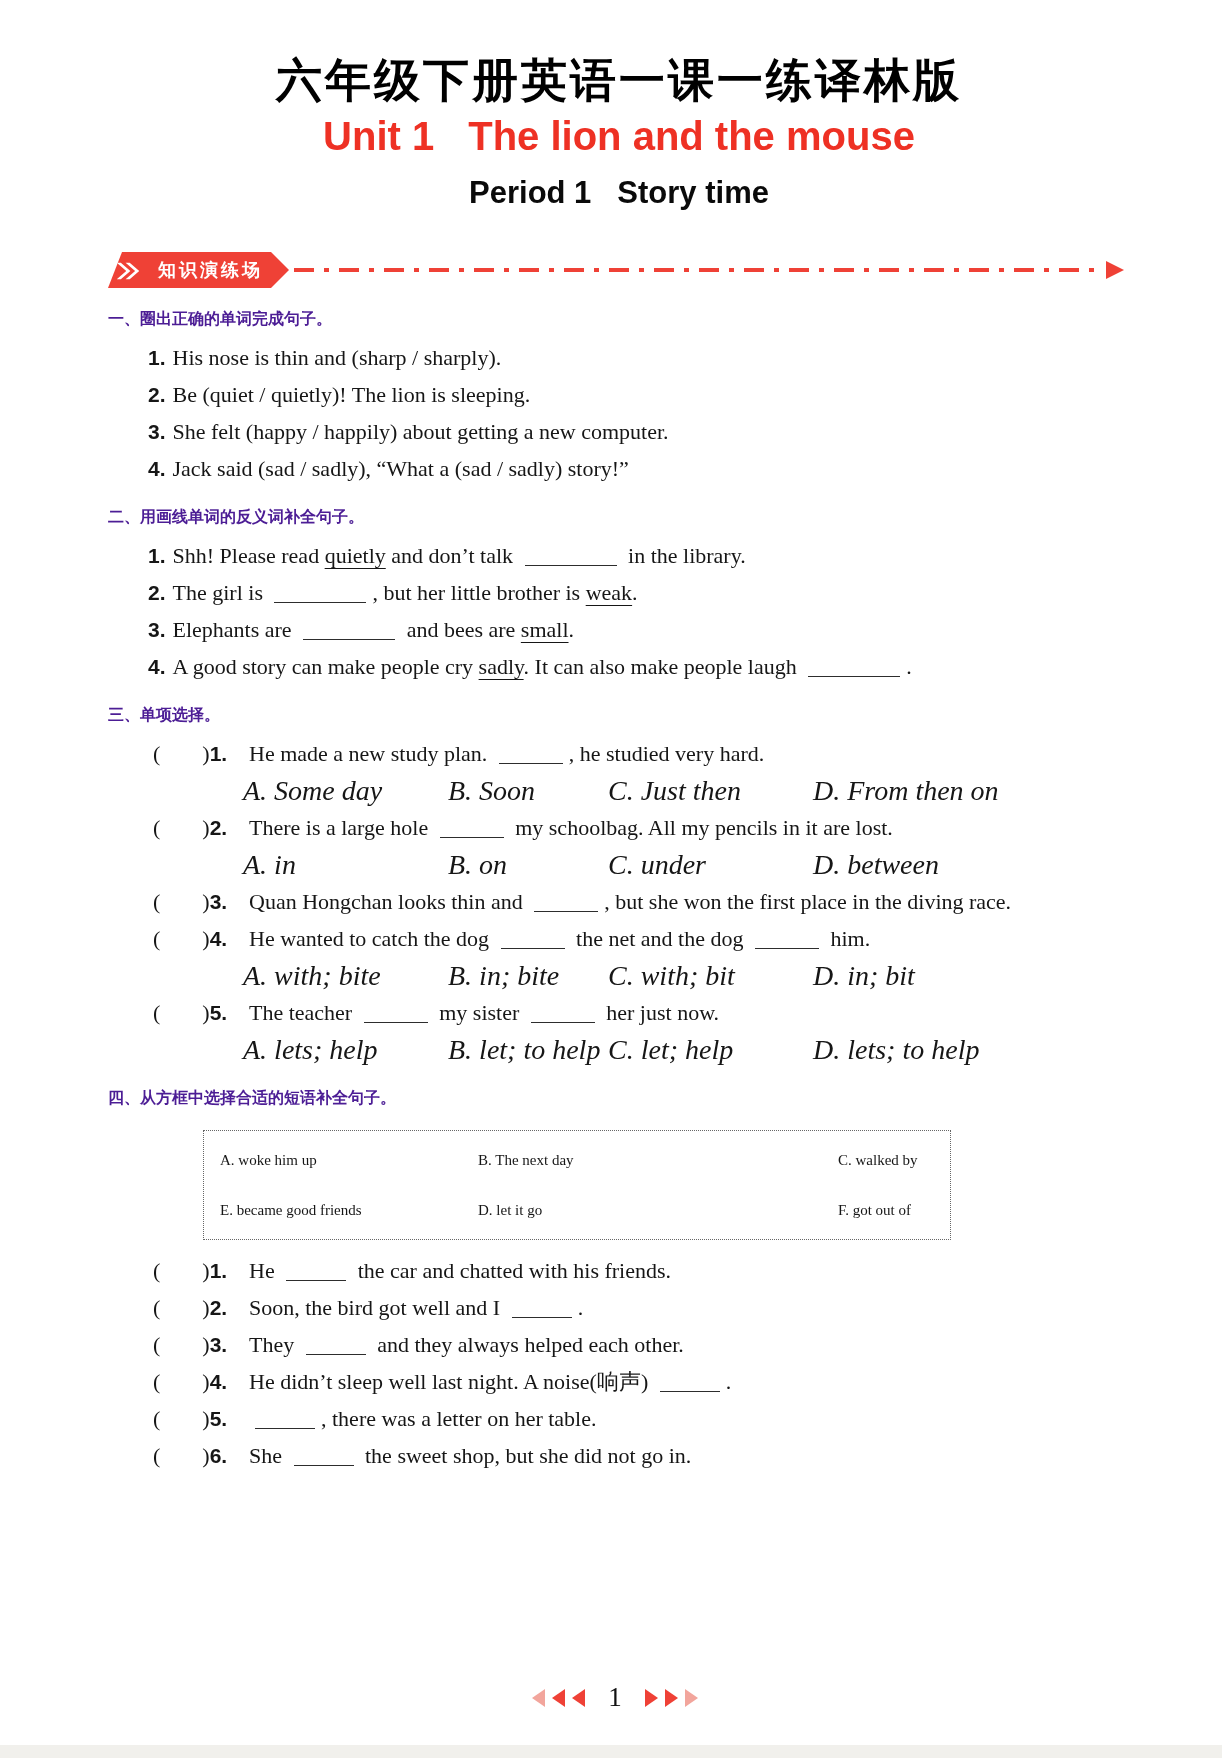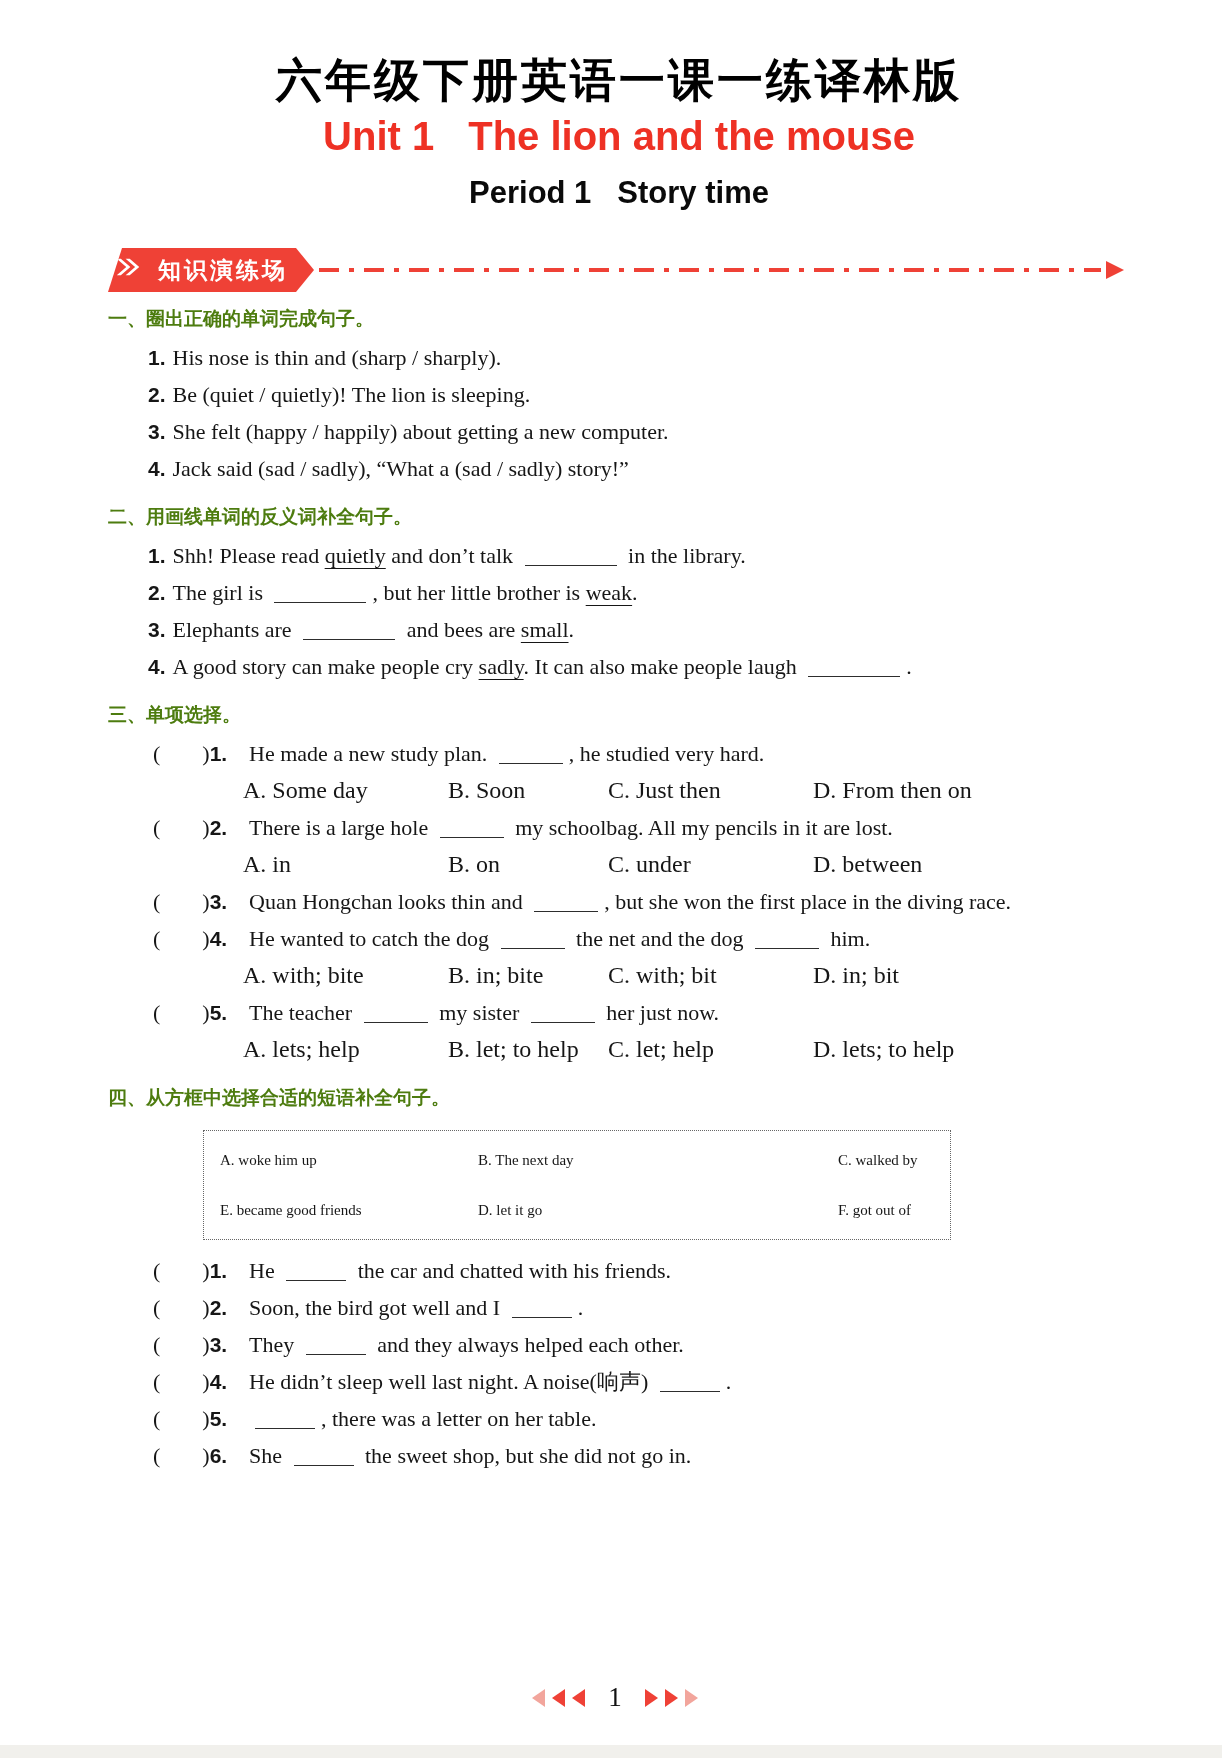--- a/index.html
+++ b/index.html
@@ -27,57 +27,57 @@
   .period-line{
     margin-top:16px;text-align:center;
     font-family:"Liberation Sans","DejaVu Sans",sans-serif;font-weight:700;
     font-size:31px;color:#0a0a0a;
   }
   .wide-gap{display:inline-block;width:34px;}
   .mid-gap{display:inline-block;width:26px;}
   
   .banner{display:flex;align-items:center;margin:40px 106px 0 100px;height:38px;}
   .badge{
-    position:relative;height:44px;display:flex;align-items:center;
+    position:relative;height:36px;display:flex;align-items:center;
     background:var(--banner-red);color:#fff;
     font-family:Liberation Mono, monospace;font-weight:700;
-    font-size:23px;letter-spacing:3px;
+    font-size:18px;letter-spacing:3px;
     padding:0 26px 0 50px;
     clip-path:polygon(14px 0,calc(100% - 18px) 0,100% 50%,calc(100% - 18px) 100%,0 100%);
   }
   .dart{position:absolute;left:6px;top:4px;width:30px;height:30px;}
   .dashline{
     flex:1;height:4px;margin:0 5px;
     background:repeating-linear-gradient(90deg,
       var(--banner-red) 0 20px, transparent 20px 30px,
       var(--banner-red) 30px 35px, transparent 35px 45px);
   }
   .arrowhead{width:0;height:0;border-top:9px solid transparent;border-bottom:9px solid transparent;border-left:18px solid var(--banner-red);}
   
   .content{margin:0 90px 0 100px;}
   .sec-h{
     margin-top:10px;line-height:40px;
     font-family:"Liberation Sans","DejaVu Sans",sans-serif;font-weight:700;
-    font-size:19px;color:#4d7c0f;
+    font-size:16px;color:#4c1d95;
   }
   .item{padding-left:40px;font-size:22px;line-height:37px;}
   .inum{font-family:"Liberation Sans","DejaVu Sans",sans-serif;font-weight:700;font-size:21px;margin-right:7px;}
   .blank{display:inline-block;border-bottom:1.6px solid #2d2d2d;height:19px;vertical-align:-3px;margin:0 6px;}
   .s2 .blank{width:92px;}
   .s3 .blank{width:64px;}
   .s4 .blank{width:60px;}
   .uword{text-decoration:underline;text-underline-offset:5px;text-decoration-thickness:1.4px;}
   
   .qblock{padding-left:45px;}
   .q{display:flex;font-size:22px;line-height:37px;}
   .qparen{flex:none;width:96px;display:flex;align-items:baseline;}
   .pgap{display:inline-block;width:42px;}
   .qtext{flex:1;font-family:Liberation Serif, serif;}
   .wrap2 .qtext{max-width:780px;}
-  .opts{display:grid;grid-template-columns:205px 160px 205px auto;padding-left:90px;font-size:24px;line-height:37px;}
+  .opts{display:grid;grid-template-columns:205px 160px 205px auto;padding-left:90px;font-size:28px;line-height:37px;font-style:italic;}
   
   .phrase-box{
     margin:12px 0 12px 95px;width:714px;
     border:1.5px dotted #666;padding:12px 16px;
     display:grid;grid-template-columns:258px 360px auto;row-gap:16px;
     font-size:15px;line-height:34px;
   }
   
   .footer{position:absolute;left:0;top:1682px;width:100%;display:flex;justify-content:center;align-items:center;gap:7px;}
   .tri{width:0;height:0;border-top:9px solid transparent;border-bottom:9px solid transparent;display:inline-block;}

